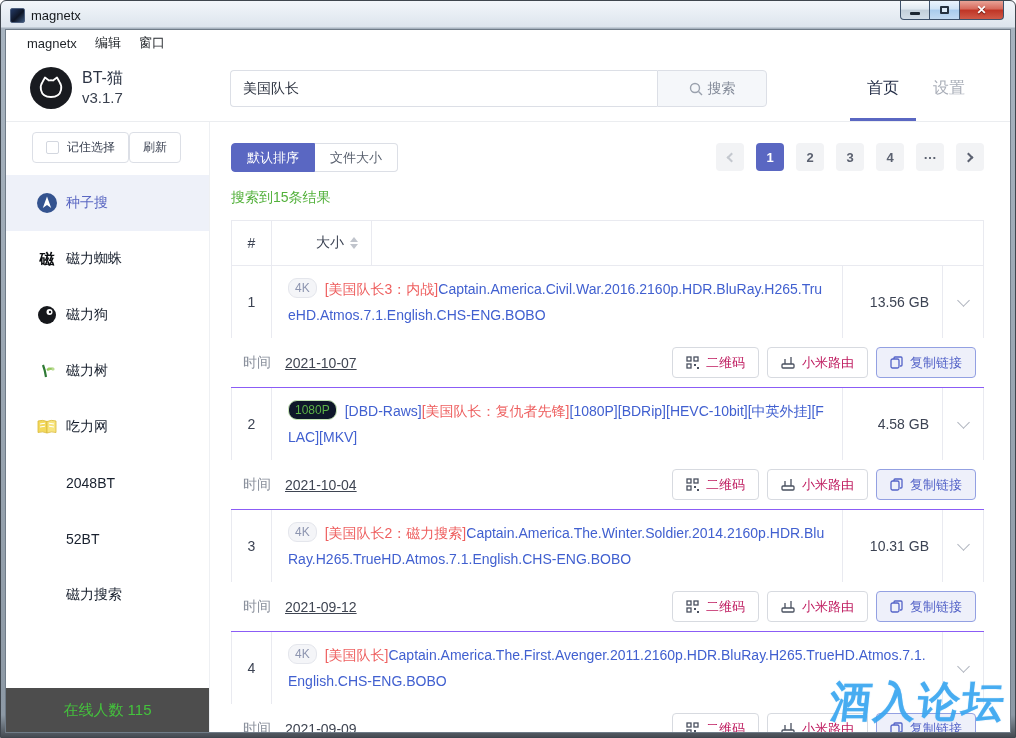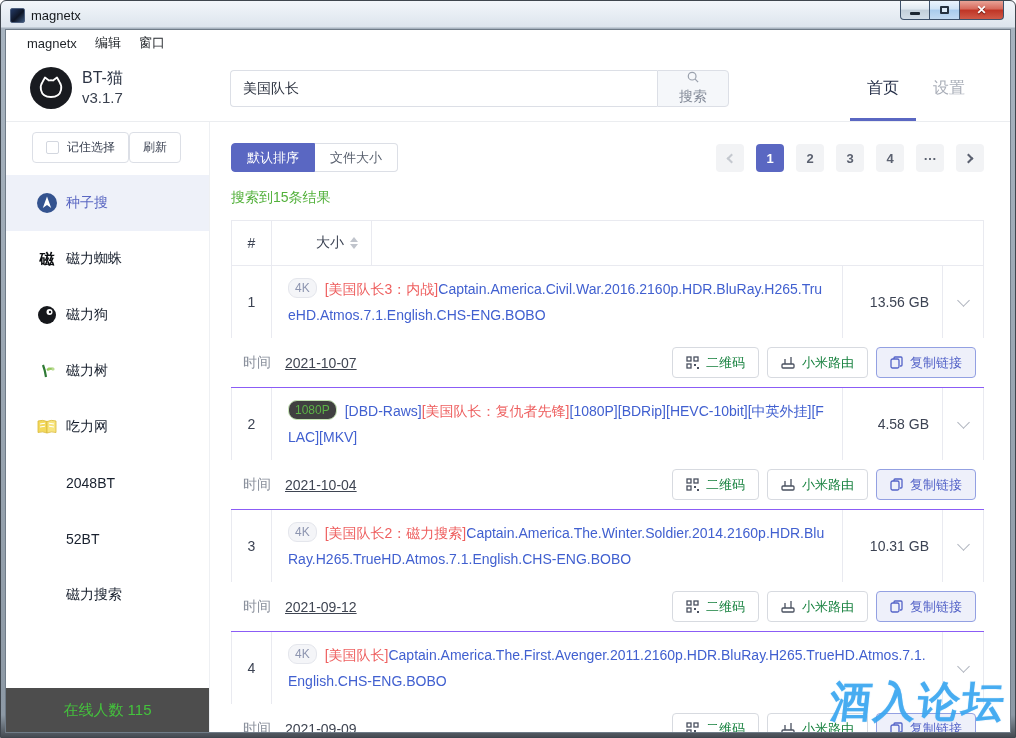--- a/index.html
+++ b/index.html
@@ -36,22 +36,22 @@
   .app-header { position:relative; height:66px; border-bottom:1px solid #ebedf0; flex:none; }
   .logo-wrap { position:absolute; left:24px; top:11px; display:flex; align-items:center; }
   .logo-circle { width:42px; height:42px; }
   .logo-text { margin-left:10px; line-height:20px; }
   .app-name { font-size:16px; color:#2c3444; }
   .app-version { font-size:15px; color:#39404e; }
   .search-wrap { position:absolute; left:224px; top:14px; display:flex; }
   .search-input { width:427px; height:37px; border:1px solid #dcdfe6; border-right:none;
     border-radius:4px 0 0 4px; padding:0 12px; font-size:14px; color:#2f3542; outline:none;
     font-family:"Liberation Sans",sans-serif; }
-  .search-btn { width:72px; height:37px; border:1px solid #dcdfe6; border-radius:0 4px 4px 0;
-    background:#f5f7fa; color:#848b99; font-size:14px; display:flex; align-items:center; justify-content:center; gap:5px; cursor:pointer;flex-direction:column; }
+  .search-btn { width:110px; height:37px; border:1px solid #dcdfe6; border-radius:0 4px 4px 0;
+    background:#f5f7fa; color:#848b99; font-size:14px; display:flex; align-items:center; justify-content:center; gap:5px; cursor:pointer; }
   .top-nav { position:absolute; right:28px; top:0; height:100%; display:flex; }
   .nav-item { position:relative; height:100%; display:flex; align-items:center; padding:0 17px; font-size:16px; color:#a9aeb8; cursor:pointer; }
   .nav-item.active { color:#242e47; }
   .nav-item.active .nav-underline { position:absolute; left:0; right:0; bottom:0; height:3px; background:#5a67c2; }
 
   
   .app-body { flex:1; display:flex; min-height:0; }
   .sidebar { position:relative; width:204px; flex:none; border-right:1px solid #eef0f3; }
   .side-btns { display:flex; padding:10px 0 0 26px; }
   .btn-outline { height:31px; border:1px solid #dcdfe6; border-radius:4px; background:#fff;
@@ -63,21 +63,21 @@
   .side-icon { width:22px; height:22px; flex:none; display:flex; align-items:center; justify-content:center; }
   .side-label { margin-left:8px; font-size:14px; color:#18202e; }
   .side-item.active .side-label { color:#5a67c2; }
   .glyph-char { font-size:15px; font-weight:bold; color:#0b0d10; }
   .online-bar { position:absolute; left:0; right:0; bottom:0; height:44px; background:#4d4d4d;
     color:#44c33c; font-size:15px; display:flex; align-items:center; justify-content:center; }
 
   .main { flex:1; position:relative; padding:21px 26px 0 21px; min-width:0; overflow:hidden; }
 
   
-  .toolbar-row { display:flex; justify-content:space-between; align-items:flex-end; }
+  .toolbar-row { display:flex; justify-content:space-between; align-items:flex-start; }
   .seg { display:flex; }
   .seg-btn { height:29px; padding:0 15px; font-size:13px; display:flex; align-items:center; cursor:pointer;
     border:1px solid #dcdfe6; background:#fff; color:#59606e; }
   .seg-btn.first { border-radius:4px 0 0 4px; }
   .seg-btn.last { border-radius:0 4px 4px 0; border-left:none; }
   .seg-btn.active { background:#5a67c2; border-color:#5a67c2; color:#fff; }
   .pager { display:flex; gap:12px; }
   .page-btn { min-width:28px; height:28px; border-radius:4px; background:#f2f3f5; border:none;
     font-size:13px; font-weight:bold; color:#5b6170; display:flex; align-items:center; justify-content:center; cursor:pointer; }
   .page-btn.active { background:#5a67c2; color:#fff; }
@@ -99,30 +99,30 @@
   .c-size { width:100px; flex:none; justify-content:flex-end; padding-right:13px; color:#3c4353; }
   .c-exp { width:40px; flex:none; justify-content:center; }
   .t-row-main { min-height:70px; }
   .name-text { line-height:26px; word-break:break-all; }
   .sort-group { display:inline-flex; flex-direction:column; gap:2px; margin-left:6px; }
   .car { width:0; height:0; border-left:4px solid transparent; border-right:4px solid transparent; }
   .car.up { border-bottom:5px solid #c0c4cc; }
   .car.down { border-top:5px solid #c0c4cc; }
   .badge { display:inline-block; font-size:12px; line-height:18px; padding:0 6px; border-radius:9px; margin-right:8px; vertical-align:2px; }
   .badge.info { color:#8d95b0; background:#f4f5f8; border:1px solid #e4e6ec; }
-  .badge.success { color:#5cb247; background:#404040; border:1px solid #c8e6b8; }
+  .badge.success { color:#5cb247; background:#0f172a; border:1px solid #c8e6b8; }
   .t-hl { color:#ee5f5f; }
   .t-link { color:#4160d0; cursor:pointer; }
   .chev-down { width:9px; height:9px; border-right:1.6px solid #aeb3bd; border-bottom:1.6px solid #aeb3bd; transform:rotate(45deg); margin-top:-4px; }
   .t-row-sub { height:50px; display:flex; align-items:center; border-bottom:1px solid #8b5cf6; padding:0 8px 0 12px; }
   .time-label { color:#8a909c; font-size:14px; }
   .time-val { color:#3f4552; margin-left:14px; font-size:14px;text-decoration:underline; }
   .sub-actions { margin-left:auto; display:flex; gap:8px; }
   .act-btn { height:31px; padding:0 13px; border:1px solid #d7dae0; border-radius:4px; background:#fff;
-    color:#15803d; font-size:13px; display:flex; align-items:center; gap:7px; cursor:pointer; }
+    color:#be185d; font-size:13px; display:flex; align-items:center; gap:7px; cursor:pointer; }
   .act-btn.primary { background:#eef0fa; border-color:#93a0e2; color:#5463c8; }
 
   .watermark { position:absolute; right:4px; bottom:2px; z-index:50; font-size:42px; font-weight:800;
     color:rgba(56,166,240,0.85); letter-spacing:2px; transform:skewX(-6deg); pointer-events:none;
     text-shadow:0 0 1px rgba(56,166,240,0.5); }
 </style>
 </head>
 <body>
 
 <div class="window">

